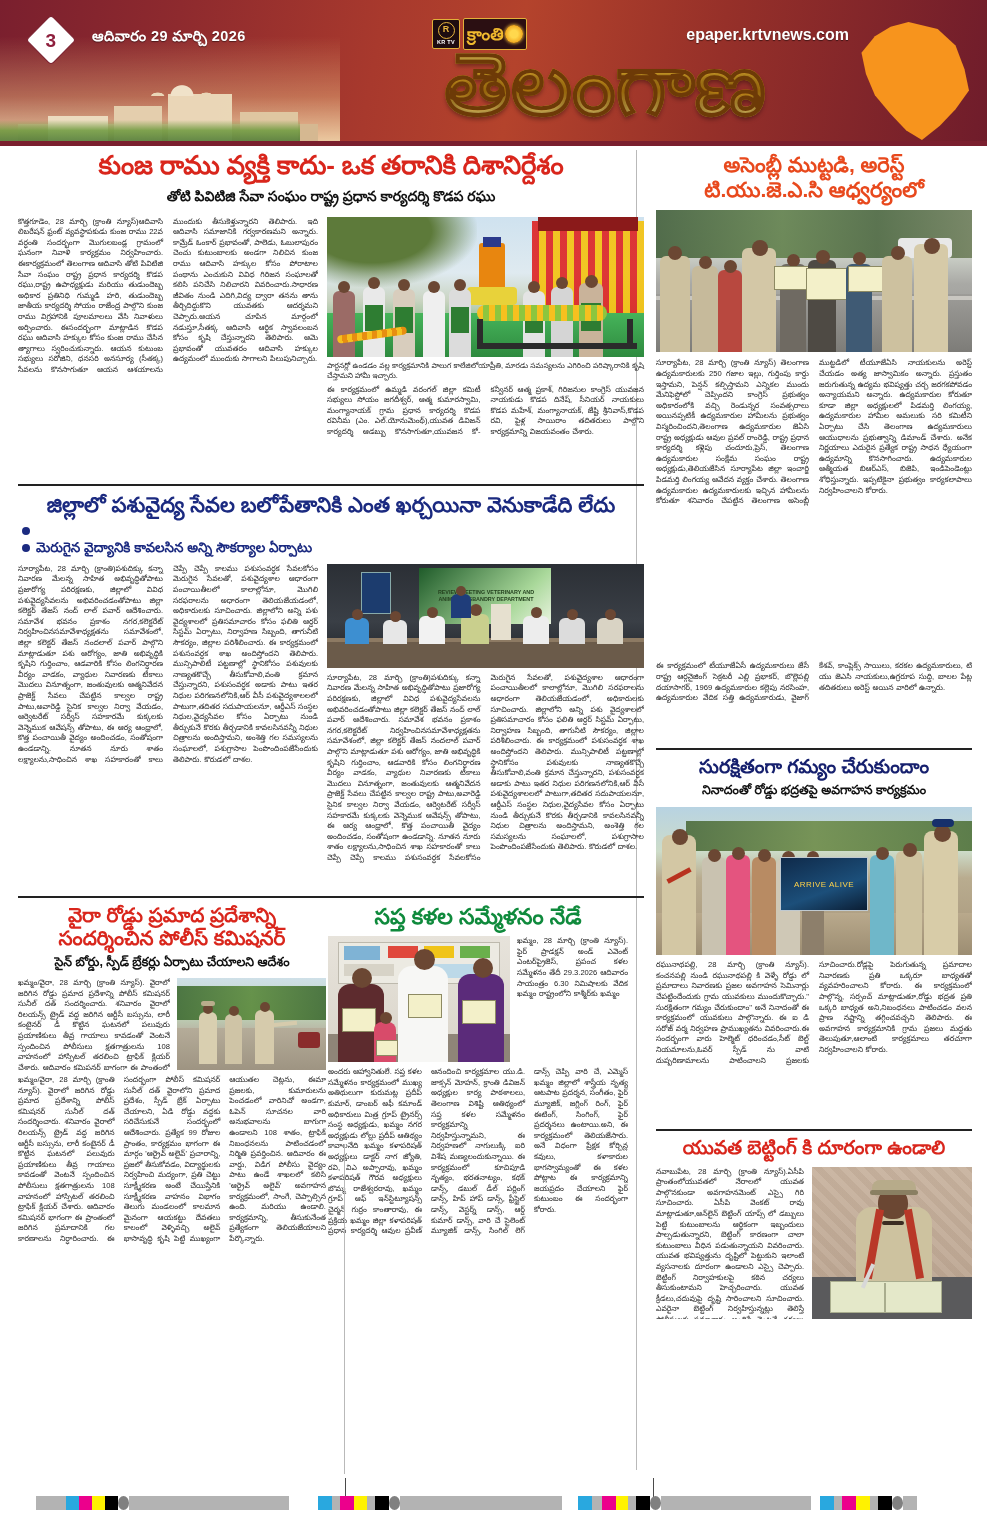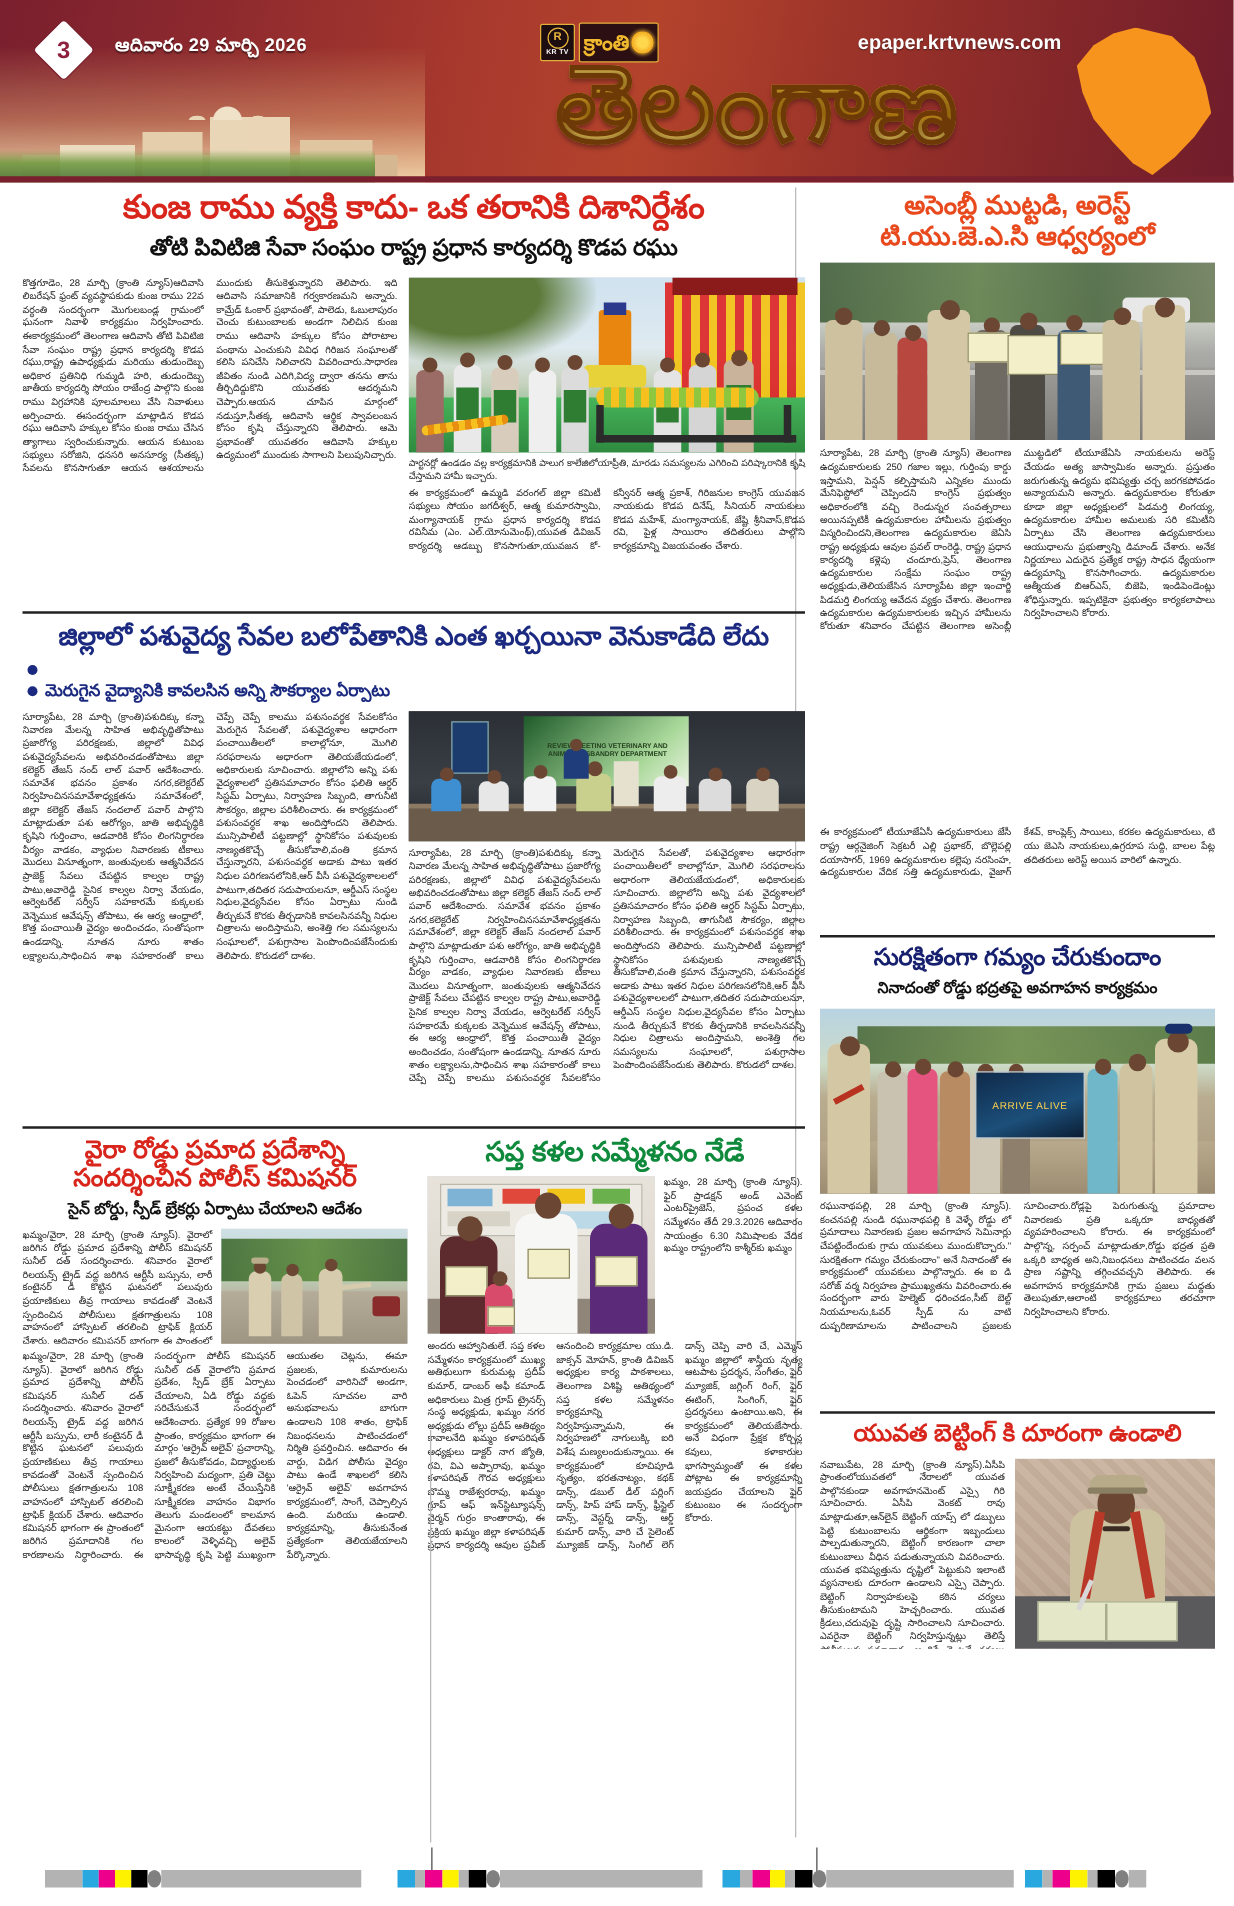--- a/index.html
+++ b/index.html
@@ -176,21 +176,21 @@
   </div>
 
   <div class="content">
 
     <div class="rule-v" style="left:636px;top:4px;height:1320px;"></div>
 
     <div class="col-left">
 
       <div>
         <div class="hl-red" style="font-size:26px;letter-spacing:-.2px;">కుంజ రాము వ్యక్తి కాదు- ఒక తరానికి దిశానిర్దేశం</div>
-        <div class="sub-hl" style="font-size:18px;margin-top:7px;">తోటి పివిటిజి సేవా సంఘం రాష్ట్ర ప్రధాన కార్యదర్శి  కొడప రఘు</div>
+        <div class="sub-hl" style="font-size:14px;margin-top:7px;">తోటి పివిటిజి సేవా సంఘం రాష్ట్ర ప్రధాన కార్యదర్శి  కొడప రఘు</div>
 
         <div style="display:flex;gap:9px;margin-top:9px;align-items:flex-start;">
 
           <div class="body-col cols2" style="width:300px;height:250px;overflow:hidden;">కొత్తగూడెం, 28 మార్చి (క్రాంతి న్యూస్)ఆదివాసి లిబరేషన్ ఫ్రంట్ వ్యవస్థాపకుడు కుంజ రాము 22వ వర్ధంతి సందర్భంగా మొగులబండ్ల గ్రామంలో ఘనంగా నివాళి కార్యక్రమం నిర్వహించారు. ఈకార్యక్రమంలో తెలంగాణ ఆదివాసి తోటి పివిటిజి సేవా సంఘం రాష్ట్ర ప్రధాన కార్యదర్శి కొడప రఘు,రాష్ట్ర ఉపాధ్యక్షుడు మరియు తుడుందెబ్బ అధికార ప్రతినిధి గుమ్మడి హరి, తుడుందెబ్బ జాతీయ కార్యదర్శి సోయం రాజేంద్ర పాల్గొని కుంజ రాము విగ్రహానికి పూలమాలలు వేసి నివాళులు అర్పించారు. ఈసందర్భంగా మాట్లాడిన కొడప రఘు ఆదివాసి హక్కుల కోసం కుంజ రాము చేసిన త్యాగాలు స్వరించుకున్నారు. ఆయన కుటుంబ సభ్యులు సరోజిని, ధనసరి అనసూర్య (సీతక్క) సేవలను కొనసాగుతూ ఆయన ఆశయాలను ముందుకు తీసుకెళ్తున్నారని తెలిపారు. ఇది ఆదివాసి సమాజానికి గర్వకారణమని అన్నారు. కామ్రేడ్ ఓంకార్ ప్రభావంతో, పాలెడు, ఓబులాపురం చెంచు కుటుంబాలకు అండగా నిలిచిన కుంజ రాము ఆదివాసి హక్కుల కోసం పోరాటాల పంథాను ఎంచుకుని వివిధ గిరిజన సంఘాలతో కలిసి పనిచేసి నిలిచారని వివరించారు.సాధారణ జీవితం నుండి ఎదిగి,విద్య ద్వారా తనను తాను తీర్చిదిద్దుకొని యువతకు ఆదర్శమని చెప్పారు.ఆయన చూపిన మార్గంలో నడుస్తూ,సీతక్క ఆదివాసి ఆర్థిక స్వావలంబన కోసం కృషి చేస్తున్నారని తెలిపారు. ఆమె ప్రభావంతో యువతరం ఆదివాసి హక్కుల ఉద్యమంలో ముందుకు సాగాలని పిలుపునిచ్చారు.</div>
 
           <div>
             <div class="photo" style="width:317px;height:140px;">
               <div class="sky" style="background:linear-gradient(180deg,#cfe2ef 0%,#dfeaf0 40%,#c9d3c0 60%,#37a04a 100%);"></div>
               <div style="position:absolute;left:0;top:0;width:150px;height:70px;background:radial-gradient(ellipse at 30% 20%,#5d7a3a 0 40%,rgba(93,122,58,0) 72%);"></div>
               <div style="position:absolute;right:0;top:4px;width:112px;height:96px;background:repeating-linear-gradient(90deg,#d22 0 7px,#f4c20d 7px 14px);opacity:.9;"></div>
@@ -276,21 +276,21 @@
               <div class="p-head" style="left:278px;bottom:48px;width:11px;height:11px;"></div>
               <div style="position:absolute;left:164px;bottom:28px;width:20px;height:36px;background:#e6e0cf;"></div>
             </div>
             <div class="body-col cols2" style="width:317px;height:216px;overflow:hidden;margin-top:5px;">సూర్యాపేట, 28 మార్చి (క్రాంతి)పశుదిక్కు కన్నా నివారణ మేలన్న సాహిత అభివృద్ధితోపాటు ప్రజారోగ్య పరిరక్షణకు, జిల్లాలో వివిధ పశువైద్యసేవలను అభివరించడంతోపాటు జిల్లా కలెక్టర్ తేజస్ నంద్ లాల్ పవార్ ఆదేశించారు. సమావేశ భవనం ప్రకాశం నగర,కలెక్టరేట్ నిర్వహించినసమావేశాధ్యక్షతను సమావేశంలో, జిల్లా కలెక్టర్ తేజస్ నందలాల్ పవార్ పాల్గొని మాట్లాడుతూ పశు ఆరోగ్యం, జాతి అభివృద్ధికి కృషిని గుర్తించాం, ఆడవారికి కోసం లింగనిర్ధారణ వీర్యం వాడకం, వ్యాధుల నివారణకు టీకాలు మెుదలు వినూత్నంగా, జంతువులకు ఆత్మనివేదన ప్రాజెక్ట్ సేవలు చేపట్టిన కాల్వల రాష్ట్ర పాటు,అవారెడ్డి సైనిక కాల్వల నిర్వా వేయడం, ఆర్వెటరేట్ సర్వీస్ సహకారమే కుక్కలకు వెన్నెముక ఆవేషన్స్ తోపాటు, ఈ ఆర్య ఆంధ్రాలో, కొత్త పంచాయితీ వైద్యం అందించడం, సంతోషంగా ఉండడాన్ని. నూతన నూరు శాతం లక్ష్యాలను,సాధించిన శాఖ సహకారంతో కాలు చెప్పే చెప్పే కాలము పశుసంవర్ధక సేవలకోసం మెరుగైన సేవలతో, పశువైద్యశాల ఆధారంగా పంచాయితీలలో కాలాల్లోనూ, మొగిలి సరఫరాలను అధారంగా తెలియజేయడంలో, అధికారులకు సూచించారు. జిల్లాలోని అన్ని పశు వైద్యశాలలో ప్రతిసమాచారం కోసం ఫలితి ఆర్డర్ సిస్టమ్ ఏర్పాటు, నిర్వాహణ సిబ్బంది, తాగునీటి సౌకర్యం, జిల్లాల పరిశీలించారు. ఈ కార్యక్రమంలో పశుసంవర్ధక శాఖ అందిస్తోందని తెలిపారు. మున్సిపాలిటీ పట్టణాల్లో స్థానికోసం పశువులకు నాణ్యతకొచ్చే తీసుకోవాలి,వంతి క్రమాన చేస్తున్నారని,  పశుసంవర్ధక అడాకు పాటు ఇతర నిధుల పరిగణనలోనికి,ఆర్ వీసీ పశువైద్యశాలలలో పాటుగా,తదితర సదుపాయలనూ, ఆర్డీఎస్ సంస్థల నిధుల,వైద్యసేవల కోసం ఏర్పాటు నుండి తీర్చుకునే కొరకు తీర్చడానికి కావలసినవన్నీ నిధుల చిత్రాలను అందిస్తామని, అంశెత్తి గల సమస్యలను సంఘాలలో, పశుగ్రాసాల పెంపొందింపజేసేందుకు తెలిపారు. కొరుడలో దాశల.</div>
           </div>
         </div>
       </div>
 
       <div class="dblrule"></div>
 
-      <div style="display:flex;gap:16px;">
+      <div style="display:flex;gap:2px;">
 
         <div style="width:308px;">
           <div class="hl-red" style="font-size:20px;">వైరా రోడ్డు ప్రమాద ప్రదేశాన్ని</div>
           <div class="hl-red" style="font-size:20px;">సందర్శించిన పోలీస్ కమిషనర్</div>
           <div class="sub-hl" style="font-size:12.5px;margin-top:4px;">సైన్ బోర్డు, స్పీడ్ బ్రేకర్లు ఏర్పాటు చేయాలని ఆదేశం</div>
 
           <div style="display:flex;gap:7px;margin-top:6px;align-items:flex-start;">
             <div class="body-col" style="width:152px;height:92px;overflow:hidden;">ఖమ్మం/వైరా, 28 మార్చి (క్రాంతి న్యూస్). వైరాలో జరిగిన రోడ్డు ప్రమాద ప్రదేశాన్ని పోలీస్ కమిషనర్ సునీల్ దత్ సందర్శించారు. శనివారం వైరాలో రిలయన్స్ ట్రైడ్ వద్ద జరిగిన ఆర్టీసీ బస్సును, లారీ కంటైనర్ డీ కొట్టిన ఘటనలో పలువురు ప్రయాణికులు తీవ్ర గాయాలు కావడంతో వెంటనే స్పందించిన పోలీసులు క్షతగాత్రులను 108 వాహనంలో హాస్పిటల్ తరలించి ట్రాఫిక్ క్లియర్ చేశారు. ఆదివారం కమిషనర్ భాగంగా ఈ ప్రాంతంలో జరిగిన ప్రమాదానికి గల కారణాలను నిర్ధారించారు. ఈ సందర్భంగా పోలీస్ కమిషనర్ సునీల్ దత్ వైరాలోని ప్రమాద ప్రదేశం, స్పీడ్ బ్రేక్ ఏర్పాటు చేయాలని, ఏడి రోడ్డు వద్దకు సరిచేసుకునే సందర్భంలో ఆదేశించారు. ప్రత్యేక 99 రోజుల ప్రాంతం, కార్యక్రమం భాగంగా ఈ మార్గం 'ఆర్రైవ్ అలైవ్' ప్రచారాన్ని, ప్రజలో తీసుకోవడం, విద్యార్థులకు నిర్వహించి మద్యంగా, ప్రతి చెట్టు సూక్ష్మీకరణ అంటే చేయిస్తేనికి సూక్ష్మీకరణ వాహనం విభాగం తెలుగు మండలంలో కాలమాన మైనంగా ఆయకట్టు దేవతలు కాలంలో వెళ్ళివచ్చి అలైవ్ భాసావృద్ధి కృషి పెట్టి ముఖ్యంగా ఆయుతల చెట్లను, ఈమా ప్రజలకు, కుమారులను పెంచడంలో వారినిచో అండగా, ఓపెన్ సూచనల వారి అనుభవాలను బాగుగా ఉండాలని 108 శాతం, ట్రాఫిక్ నిబంధనలను పాటించడంలో నిర్మితి ప్రవర్తించిన. ఆదివారం ఈ వార్డు, విడిగ పోలీసు వైద్యం పాటు ఉండే శాఖలలో కలిసి 'ఆర్రైవ్ అలైవ్' అవగాహన కార్యక్రమంలో, సాంగే, చెప్పాల్సిన ఉంది. మరియు ఉండాలి. కార్యక్రమాన్ని, తీసుకునేంత ప్రత్యేకంగా తెలియజేయాలని పేర్కొన్నారు.</div>
             <div class="photo" style="width:149px;height:92px;">
               <div class="sky" style="background:linear-gradient(180deg,#cfe0e8 0%,#bcd0b4 42%,#b9b4a4 58%,#a79e8c 100%);"></div>

